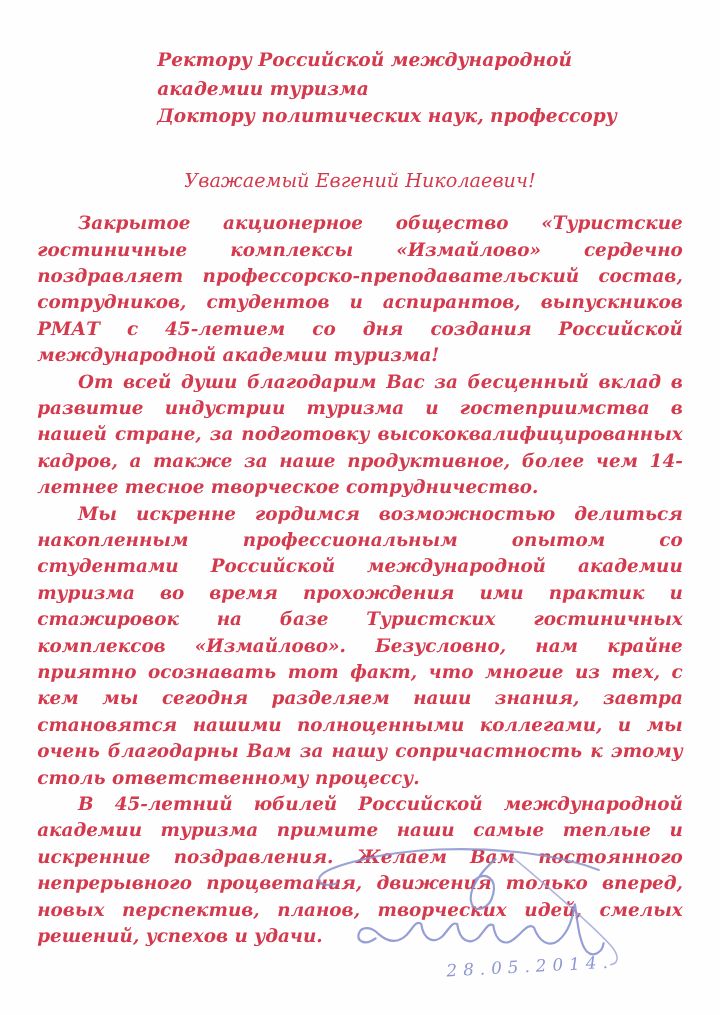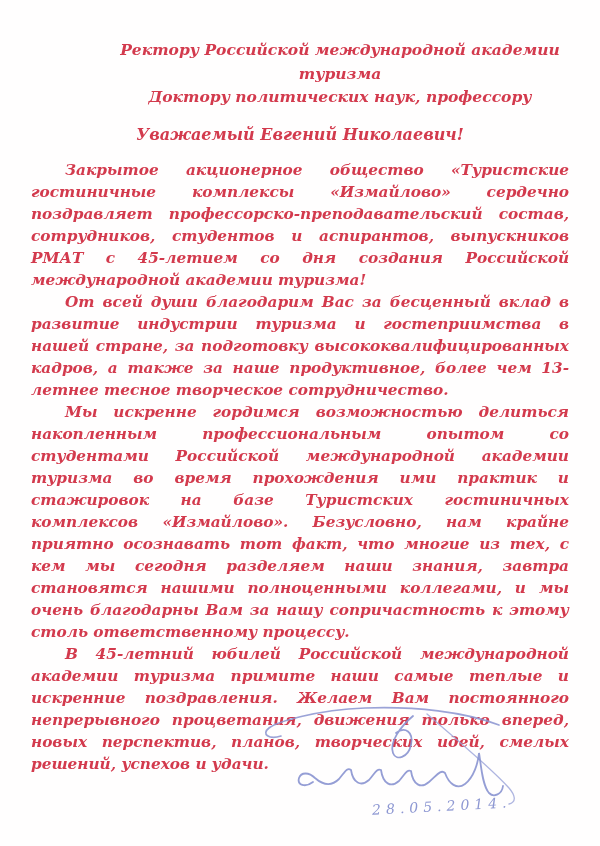--- a/index.html
+++ b/index.html
@@ -14,31 +14,31 @@
     margin: 0 auto;
     background: #fffefe;
     box-sizing: border-box;
     padding: 38px 31px 0 31px;
     overflow: hidden;
     font-family: "DejaVu Serif", serif;
     font-style: italic;
     color: #d33a4d;
   }
   .addressee {
-    margin-left: 80px;
-    text-align: center;
+    margin-left: 100px;
+    text-align: left;
     font-size: 15.5px;
     line-height: 23.5px;
     font-weight: 600;
   }
   .salutation {
-    margin-top: 16px;
+    margin-top: 32px;
     text-align: center;
     font-size: 16px;
-    font-weight: 700;
+    font-weight: 400;
   }
   .letter-body {
     margin-top: 15px;
     font-size: 15.3px;
     line-height: 22px;
     font-weight: 600;
   }
   .letter-body p {
     margin: 0;
     text-align: justify;
@@ -71,21 +71,21 @@
 
   <div class="addressee">
     <div>Ректору Российской международной академии туризма</div>
     <div>Доктору политических наук, профессору</div>
   </div>
 
   <div class="salutation">Уважаемый Евгений Николаевич!</div>
 
   <div class="letter-body">
     <p>Закрытое акционерное общество «Туристские гостиничные комплексы «Измайлово» сердечно поздравляет профессорско-преподавательский состав, сотрудников, студентов и аспирантов, выпускников РМАТ с 45-летием со дня создания Российской международной академии туризма!</p>
-    <p>От всей души благодарим Вас за бесценный вклад в развитие индустрии туризма и гостеприимства в нашей стране, за подготовку высококвалифицированных кадров, а также за наше продуктивное, более чем 13-летнее тесное творческое сотрудничество.</p>
+    <p>От всей души благодарим Вас за бесценный вклад в развитие индустрии туризма и гостеприимства в нашей стране, за подготовку высококвалифицированных кадров, а также за наше продуктивное, более чем 14-летнее тесное творческое сотрудничество.</p>
     <p>Мы искренне гордимся возможностью делиться накопленным профессиональным опытом со студентами Российской международной академии туризма во время прохождения ими практик и стажировок на базе Туристских гостиничных комплексов «Измайлово». Безусловно, нам крайне приятно осознавать тот факт, что многие из тех, с кем мы сегодня разделяем наши знания, завтра становятся нашими полноценными коллегами, и мы очень благодарны Вам за нашу сопричастность к этому столь ответственному процессу.</p>
     <p>В 45-летний юбилей Российской международной академии туризма примите наши самые теплые и искренние поздравления. Желаем Вам постоянного непрерывного процветания, движения только вперед, новых перспектив, планов, творческих идей, смелых решений, успехов и удачи.</p>
   </div>
 
   <svg class="signature-svg" viewBox="0 0 270 125" fill="none" xmlns="http://www.w3.org/2000/svg">
 
     <path d="M 26 38 C 14 42, 6 36, 14 30 C 22 24, 60 12, 110 10 C 160 8, 210 14, 244 27" stroke="#8a93d0" stroke-width="1.7" stroke-linecap="round" opacity="0.85"></path>
 
     <path d="M 158 18 C 146 28, 134 44, 138 55 C 141 63, 153 60, 156 47 C 159 34, 150 28, 141 35" stroke="#8a93d0" stroke-width="1.8" stroke-linecap="round" opacity="0.9"></path>
 

